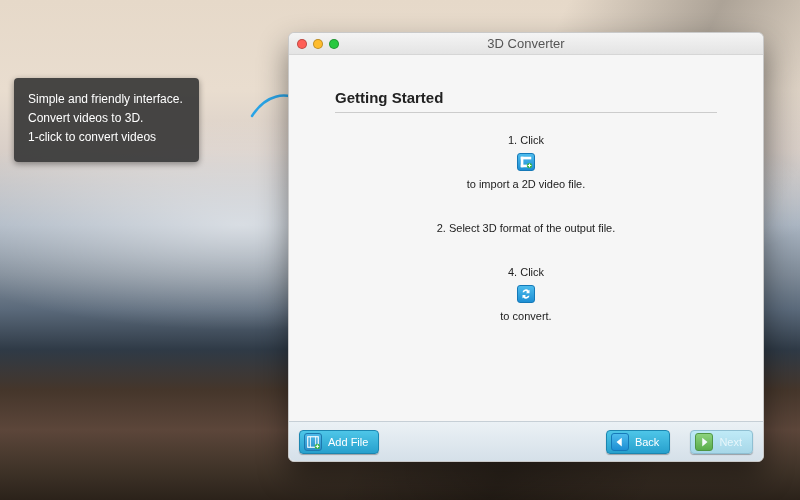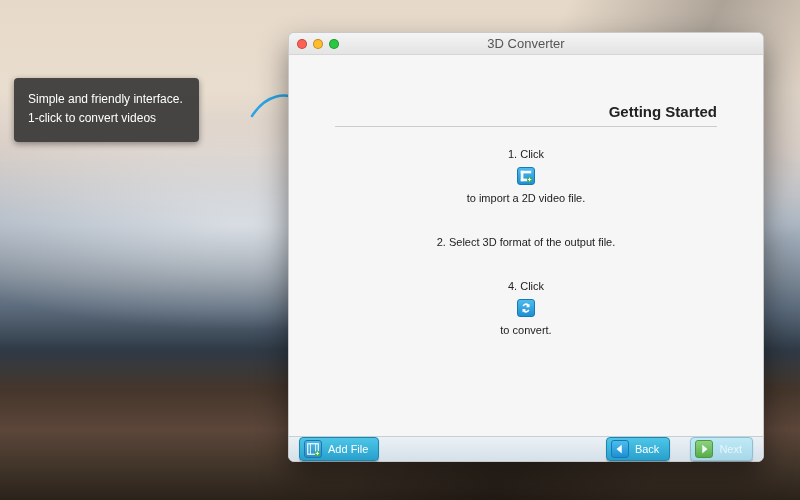--- a/index.html
+++ b/index.html
@@ -41,53 +41,54 @@
     .titlebar {
       height: 22px; border-bottom: 1px solid #d6d6d6;
       background: linear-gradient(#f4f4f4,#e4e4e4);
       border-radius: 6px 6px 0 0; display: flex; align-items: center; position: relative;
     }
     .trafficlights { display: flex; gap: 6px; margin-left: 8px; }
     .tl { width: 10px; height: 10px; border-radius: 50%; border: 0.5px solid rgba(0,0,0,.25); }
     .tl.red { background: #ff5f57; } .tl.yellow { background: #febc2e; } .tl.green { background: #28c840; }
     .titlebar-title { position: absolute; left: 0; right: 0; text-align: center; font-size: 13px; color: #555; }
 
-    .content { flex: 1; padding: 48px 46px 10px 46px; color: #222; font-size: 11px; text-align: right; }
+    .content { flex: 1; padding: 34px 46px 10px 46px; color: #222; font-size: 11px; }
     .content h2 { font-size: 15px; font-weight: 600; padding-bottom: 6px; border-bottom: 1px solid #ccc; margin-bottom: 18px; }
     .step { margin-bottom: 26px; display: flex; align-items: center; flex-wrap: wrap; gap: 4px; line-height: 18px; flex-direction: column; }
     .inline-icon { width: 18px; height: 18px; border-radius: 3px; display: inline-flex; align-items: center; justify-content: center; vertical-align: middle; }
     .inline-icon svg { width: 14px; height: 14px; }
     .ico-import { background: linear-gradient(#4dbced,#1e8fd4); border:1px solid #1579b8; }
     .ico-convert { background: linear-gradient(#4dbced,#1e8fd4); border:1px solid #1579b8; }
     .ico-back { background: linear-gradient(#4dbced,#1e8fd4); border:1px solid #1579b8; }
     .ico-next { background: linear-gradient(#85d06a,#4ba52e); border:1px solid #3e8a27; }
     .ico-film { background: linear-gradient(#4eb9e9,#2a8fc9); border:1px solid #1d78ad; }
 
     .footer {
-      height: 25px; background: linear-gradient(#ebf1f5,#d5e0e9);
+      height: 40px; background: linear-gradient(#ebf1f5,#d5e0e9);
       border-top: 1px solid #c6cfd6; border-radius: 0 0 6px 6px;
       display: flex; align-items: center; padding: 0 10px;
     }
     .btn {
       height: 24px; border-radius: 4px; display: flex; align-items: center; gap: 6px;
       padding: 0 10px 0 4px; color: #fff; font-size: 11px; cursor: pointer;
       box-shadow: 0 1px 1px rgba(0,0,0,.3);
     }
     .btn.cyan { background: linear-gradient(#4ec6e8,#27a0cd); border:1px solid #1c86b0; }
     .btn.disabled { background: linear-gradient(#bfeaf7,#a7d7e8); border:1px solid #8fbfd2; color: #e7f6fb; }
     .btn .inline-icon { width: 18px; height: 18px; }
     .spacer { flex: 1; }
   </style>
 </head>
 <body>
 
 <div class="desktop">
 
   <div class="callout">
     <div>Simple and friendly interface.</div>
+    <div>Convert videos to 3D.</div>
     <div>1-click to convert videos</div>
   </div>
 
   <svg class="arrow" width="60" height="40" viewBox="0 0 60 40">
     <path d="M4 30 C 18 8, 38 6, 50 14" fill="none" stroke="#2aa4e6" stroke-width="2.5" stroke-linecap="round"></path>
     <path d="M50 14 l-8 -5 M50 14 l-3 8" fill="none" stroke="#2aa4e6" stroke-width="2.5" stroke-linecap="round"></path>
   </svg>
 
   <div class="window">
     <div class="titlebar">

